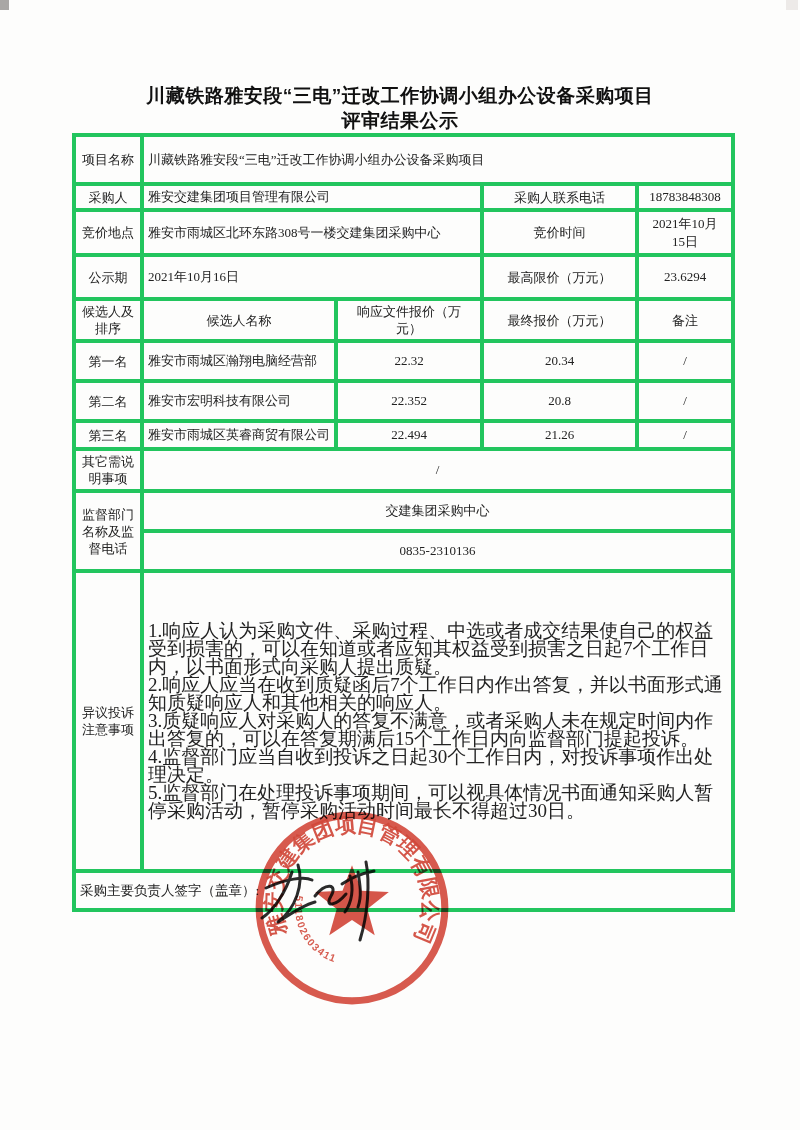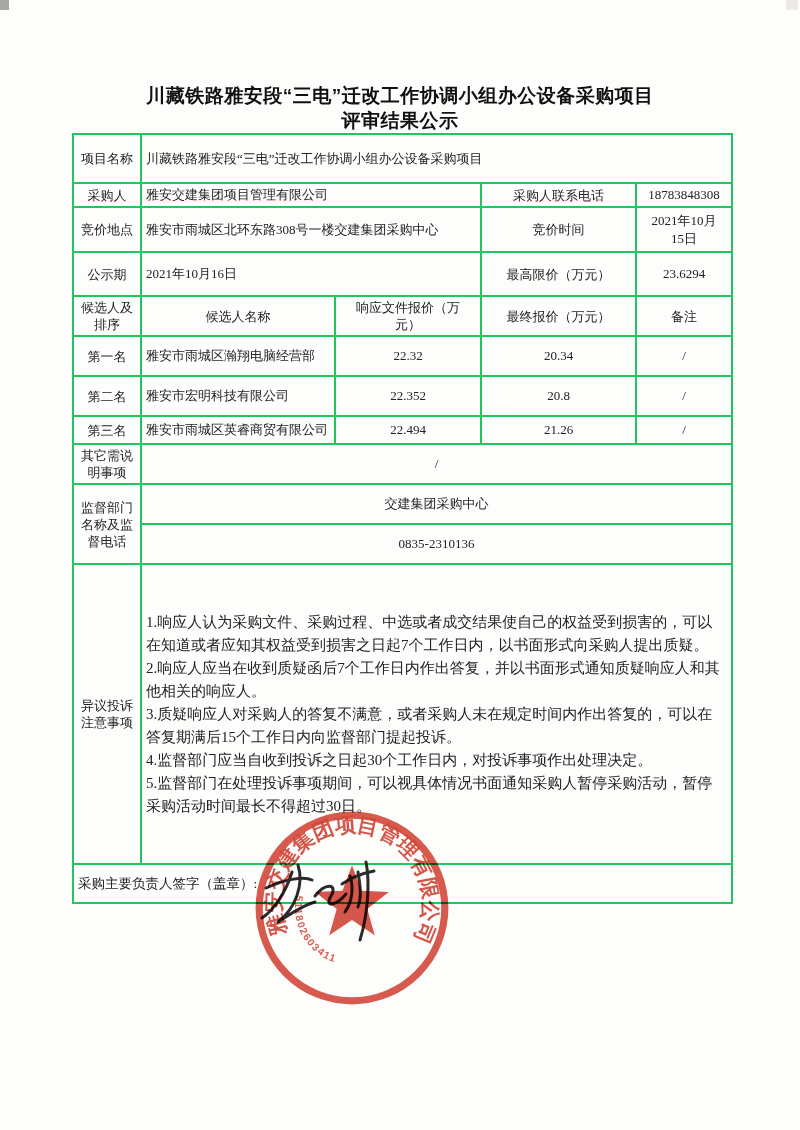--- a/index.html
+++ b/index.html
@@ -17,28 +17,28 @@
     font-family:"Liberation Sans", sans-serif;font-weight:bold;
     font-size:19px;line-height:25px;color:#101010;letter-spacing:0.5px;
   }
 
   table.doc{
     position:absolute;left:72px;top:133px;width:659px;
     border-collapse:collapse;table-layout:fixed;
     font-size:13px;color:#222;
   }
   table.doc td{
-    border:2px solid #22c55e;padding:2px 4px;vertical-align:middle;
+    border:4px solid #22c55e;padding:2px 4px;vertical-align:middle;
     overflow:hidden;
   }
   td.lab{text-align:center;padding:2px 3px;line-height:17px;}
   td.val{text-align:left;padding-left:7px;}
   td.ctr{text-align:center;}
   td.top{vertical-align:top;padding-top:4px;}
-  .notice-cell{padding:8px 10px 8px 8px;line-height:23px;font-size:15px;}
+  .notice-cell{padding:8px 10px 8px 8px;line-height:18px;font-size:19px;}
   .notice-cell div{margin:0;}
   .sig-cell{padding-left:8px;font-size:13.5px;}
 
   .stamp{
     position:absolute;left:250px;top:806px;width:204px;height:204px;
     mix-blend-mode:multiply;opacity:0.93;
   }
   .signature{
     position:absolute;left:252px;top:852px;width:160px;height:96px;
     mix-blend-mode:multiply;

